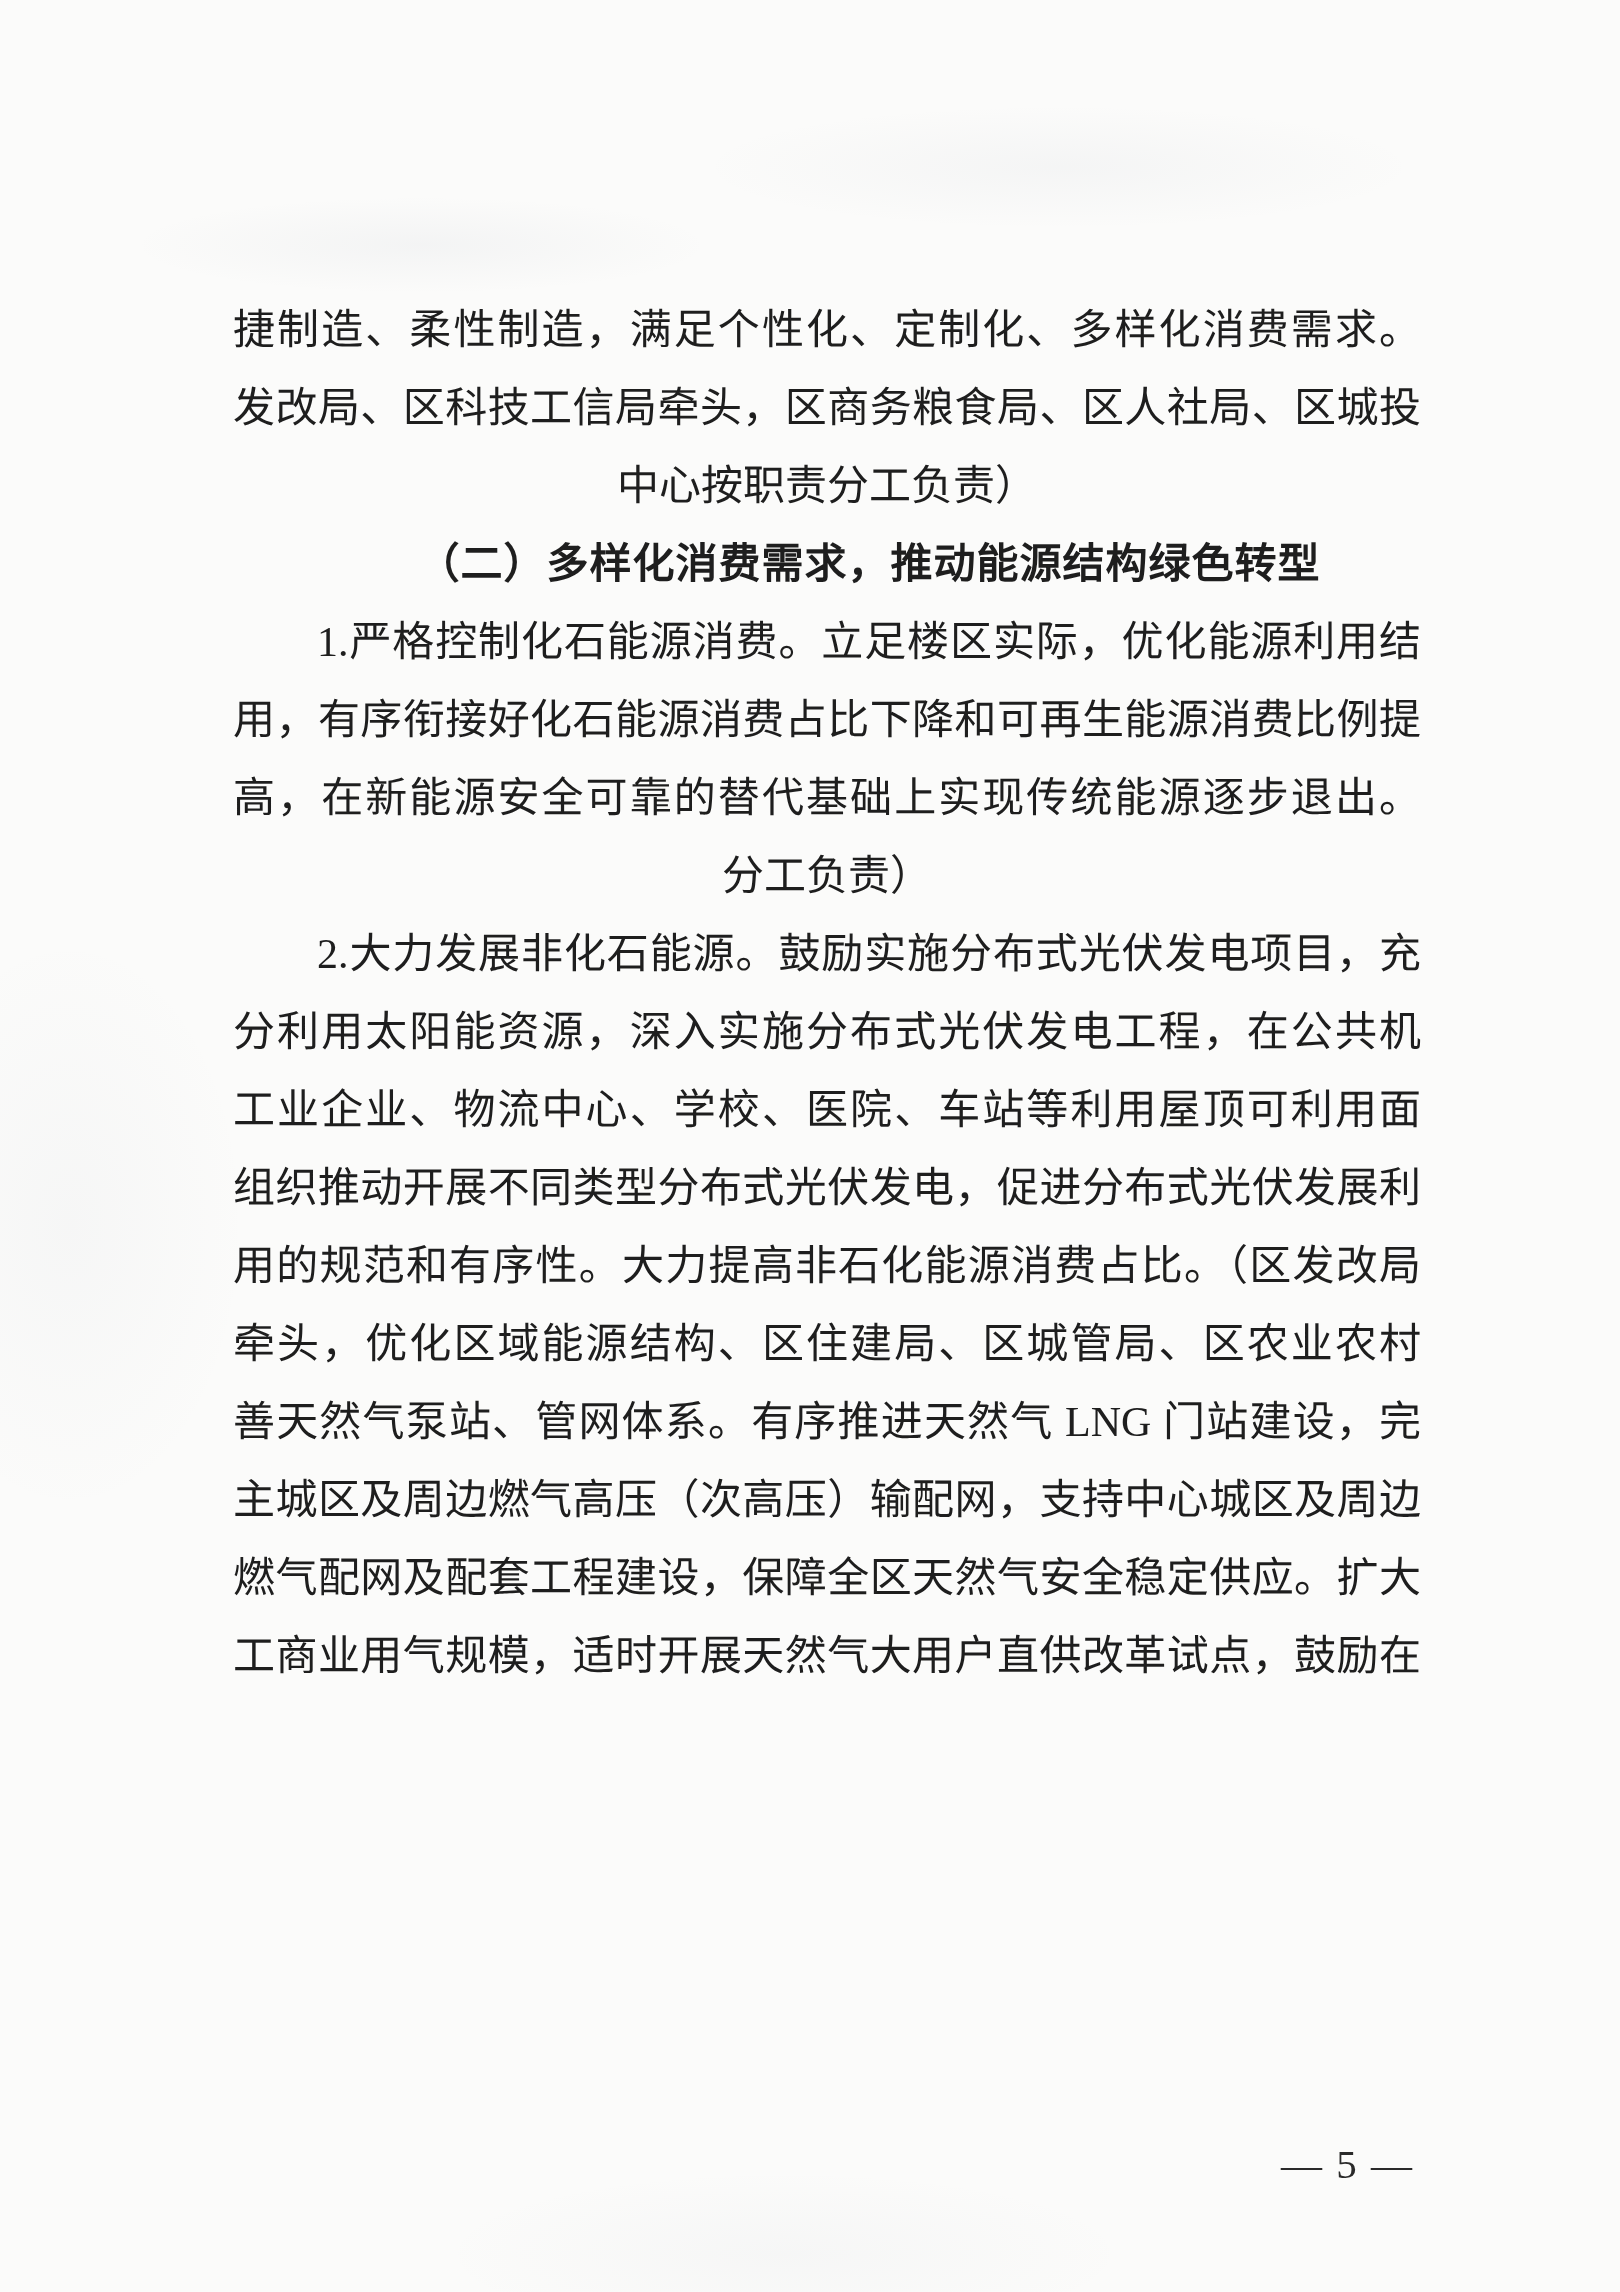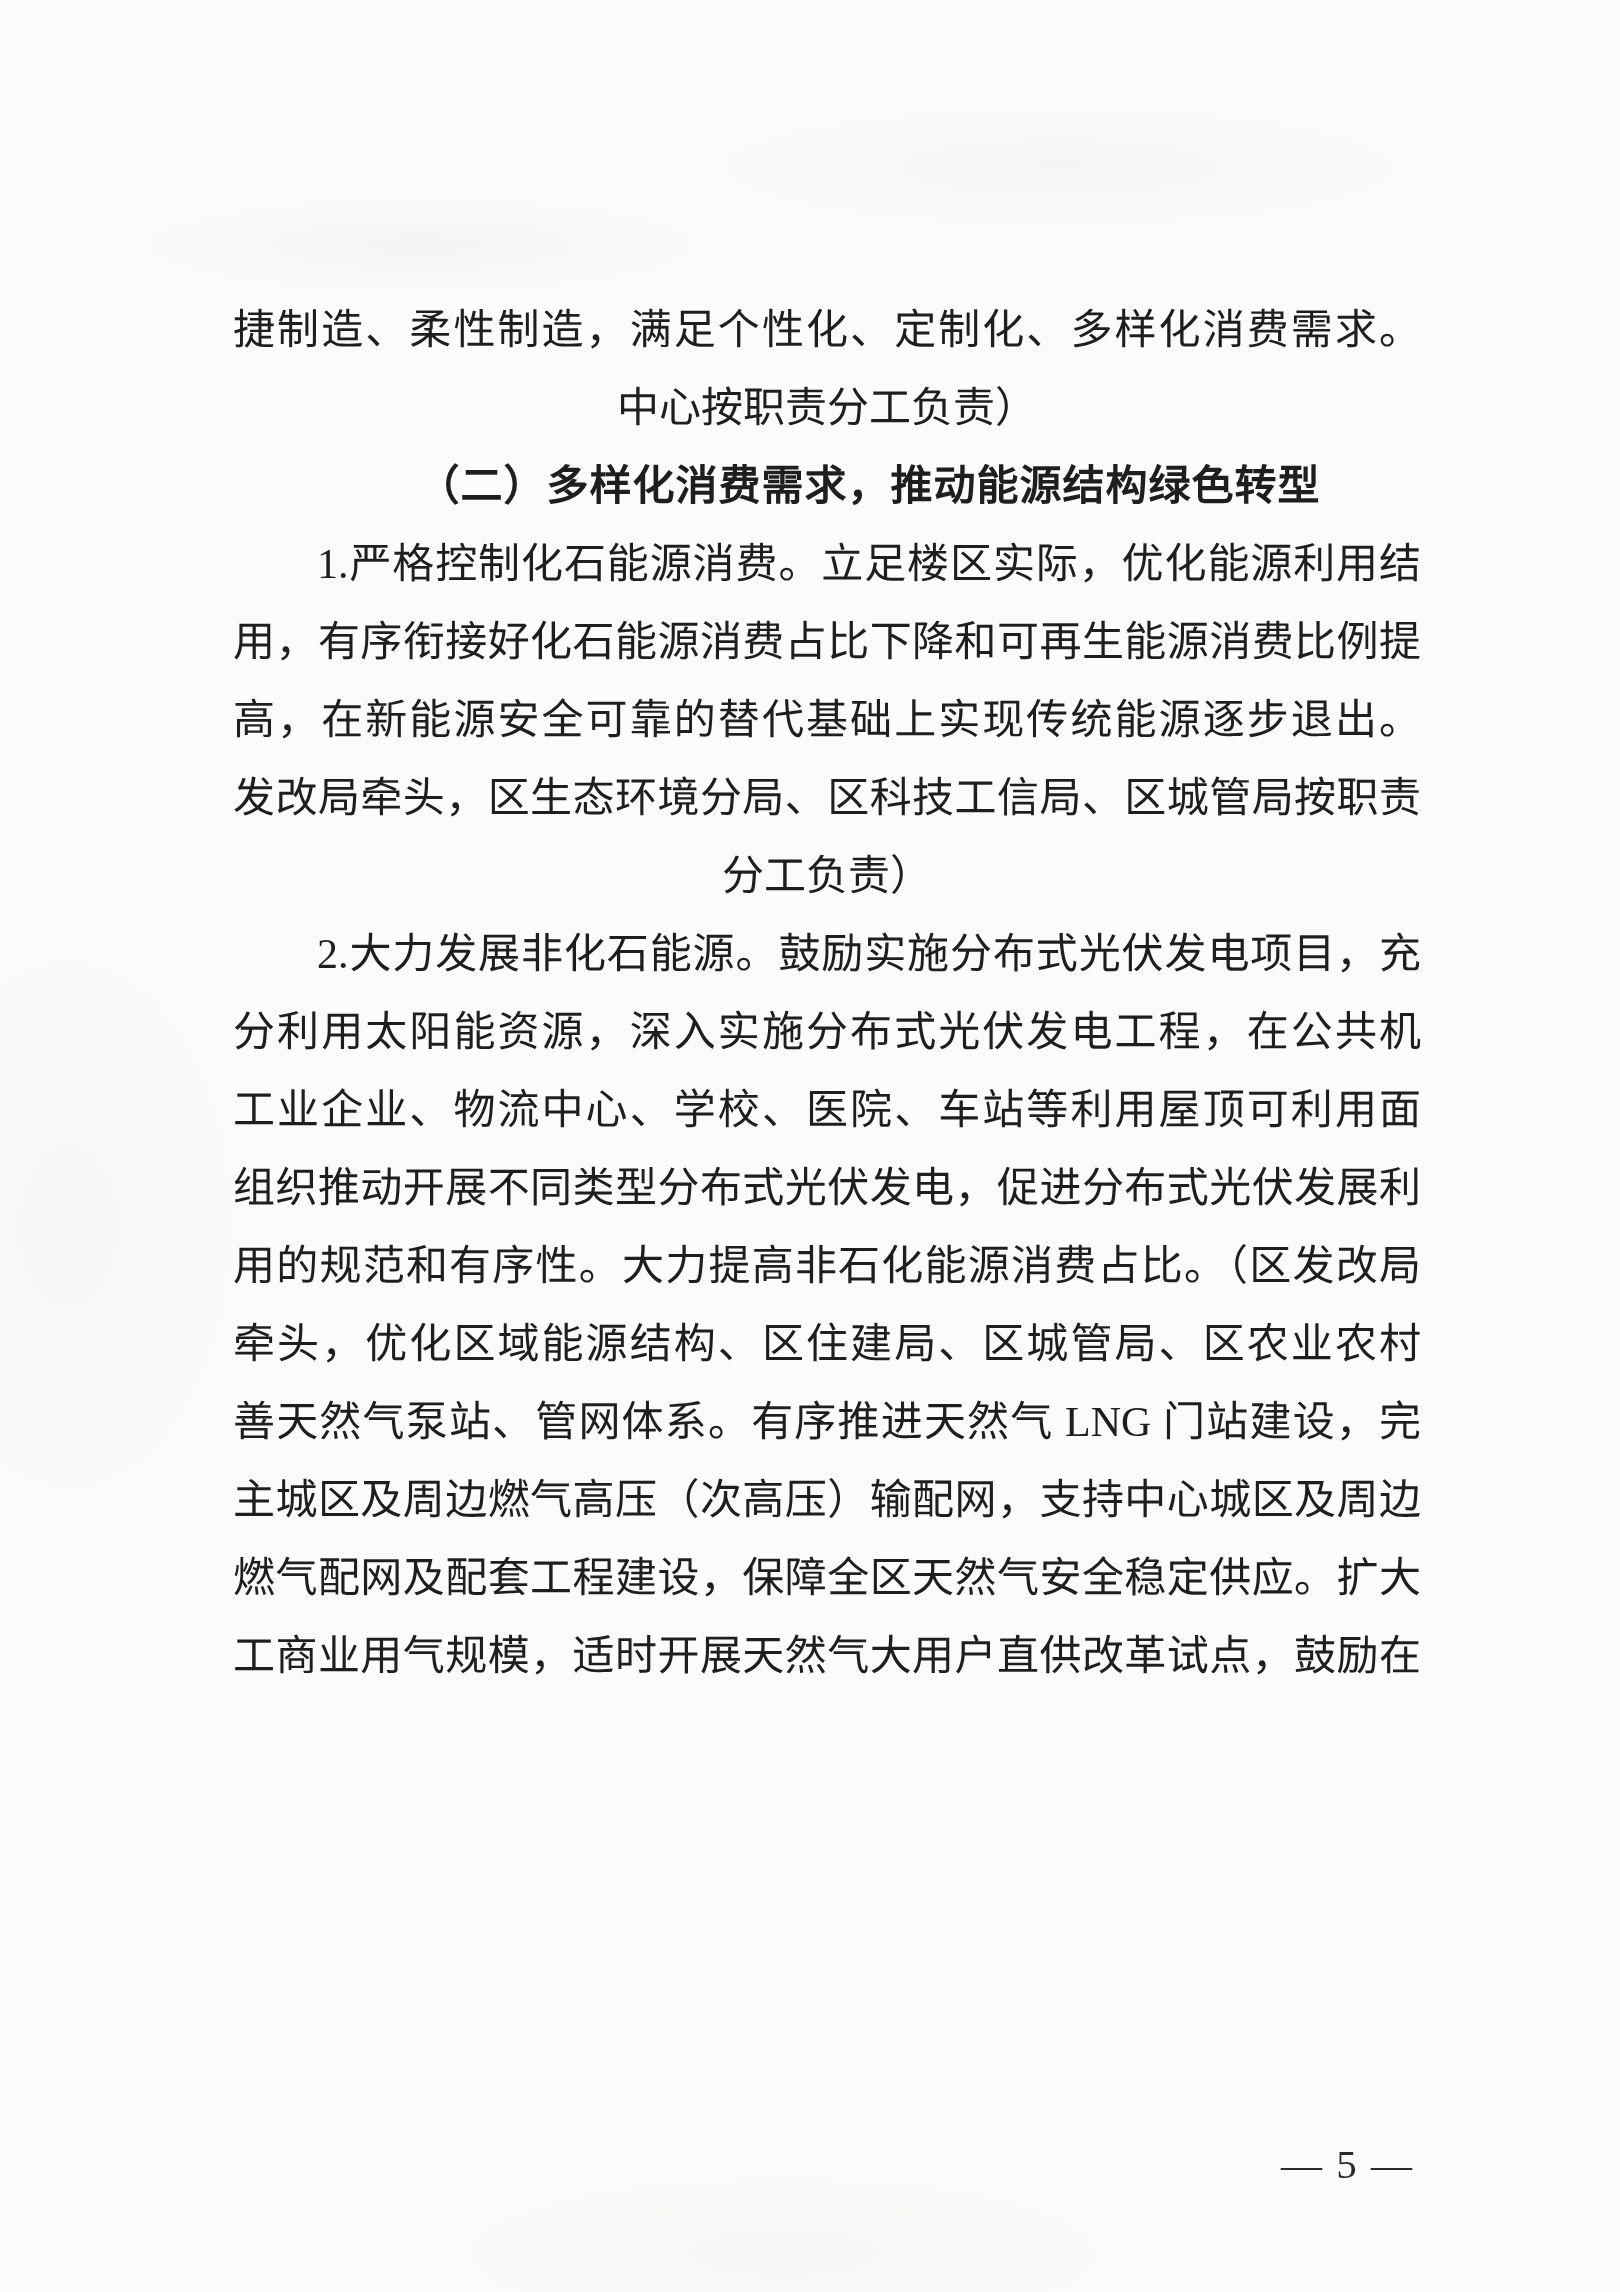--- a/index.html
+++ b/index.html
@@ -71,26 +71,26 @@
     font-family: "Liberation Serif", "DejaVu Serif", serif;
   }
 </style>
 </head>
 <body>
 
 <div class="page">
   <div class="noise"></div>
   <main class="content">
       <div class="line justify">捷制造、柔性制造，满足个性化、定制化、多样化消费需求。（区</div>
+      <div class="line justify">发改局、区科技工信局牵头，区商务粮食局、区人社局、区城投</div>
       <div class="line">中心按职责分工负责）</div>
       <div class="line indent heading">（二）多样化消费需求，推动能源结构绿色转型</div>
       <div class="line justify indent">1.严格控制化石能源消费。立足楼区实际，优化能源利用结</div>
       <div class="line justify">用，有序衔接好化石能源消费占比下降和可再生能源消费比例提</div>
       <div class="line justify">高，在新能源安全可靠的替代基础上实现传统能源逐步退出。（区</div>
-      <div class="line justify">发改局牵头，区生态环境分局、区科技工信局、区城管局按职责</div>
       <div class="line">分工负责）</div>
       <div class="line justify indent">2.大力发展非化石能源。鼓励实施分布式光伏发电项目，充</div>
       <div class="line justify">分利用太阳能资源，深入实施分布式光伏发电工程，在公共机构、</div>
       <div class="line justify">工业企业、物流中心、学校、医院、车站等利用屋顶可利用面积，</div>
       <div class="line justify">组织推动开展不同类型分布式光伏发电，促进分布式光伏发展利</div>
       <div class="line justify">用的规范和有序性。大力提高非石化能源消费占比。（区发改局</div>
       <div class="line justify">牵头，优化区域能源结构、区住建局、区城管局、区农业农村局、</div>
       <div class="line justify">善天然气泵站、管网体系。有序推进天然气 LNG 门站建设，完善</div>
       <div class="line justify">主城区及周边燃气高压（次高压）输配网，支持中心城区及周边</div>
       <div class="line justify">燃气配网及配套工程建设，保障全区天然气安全稳定供应。扩大</div>

